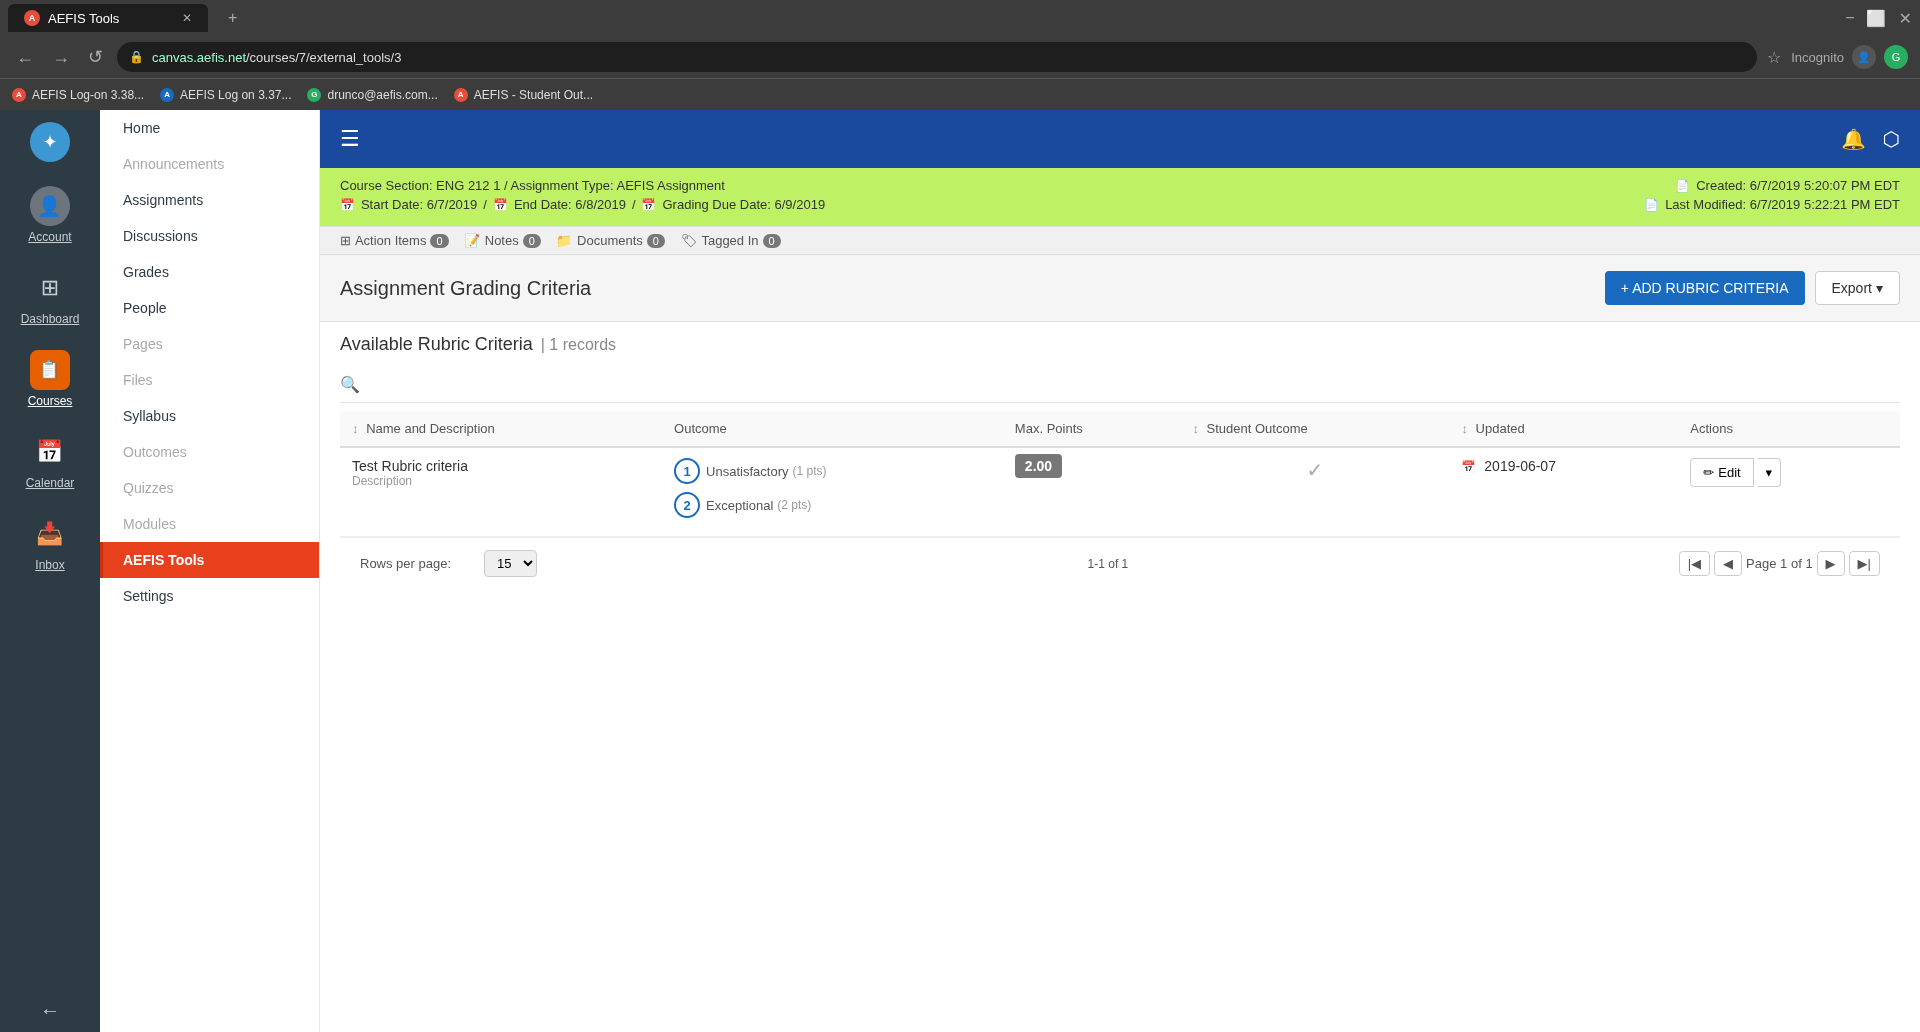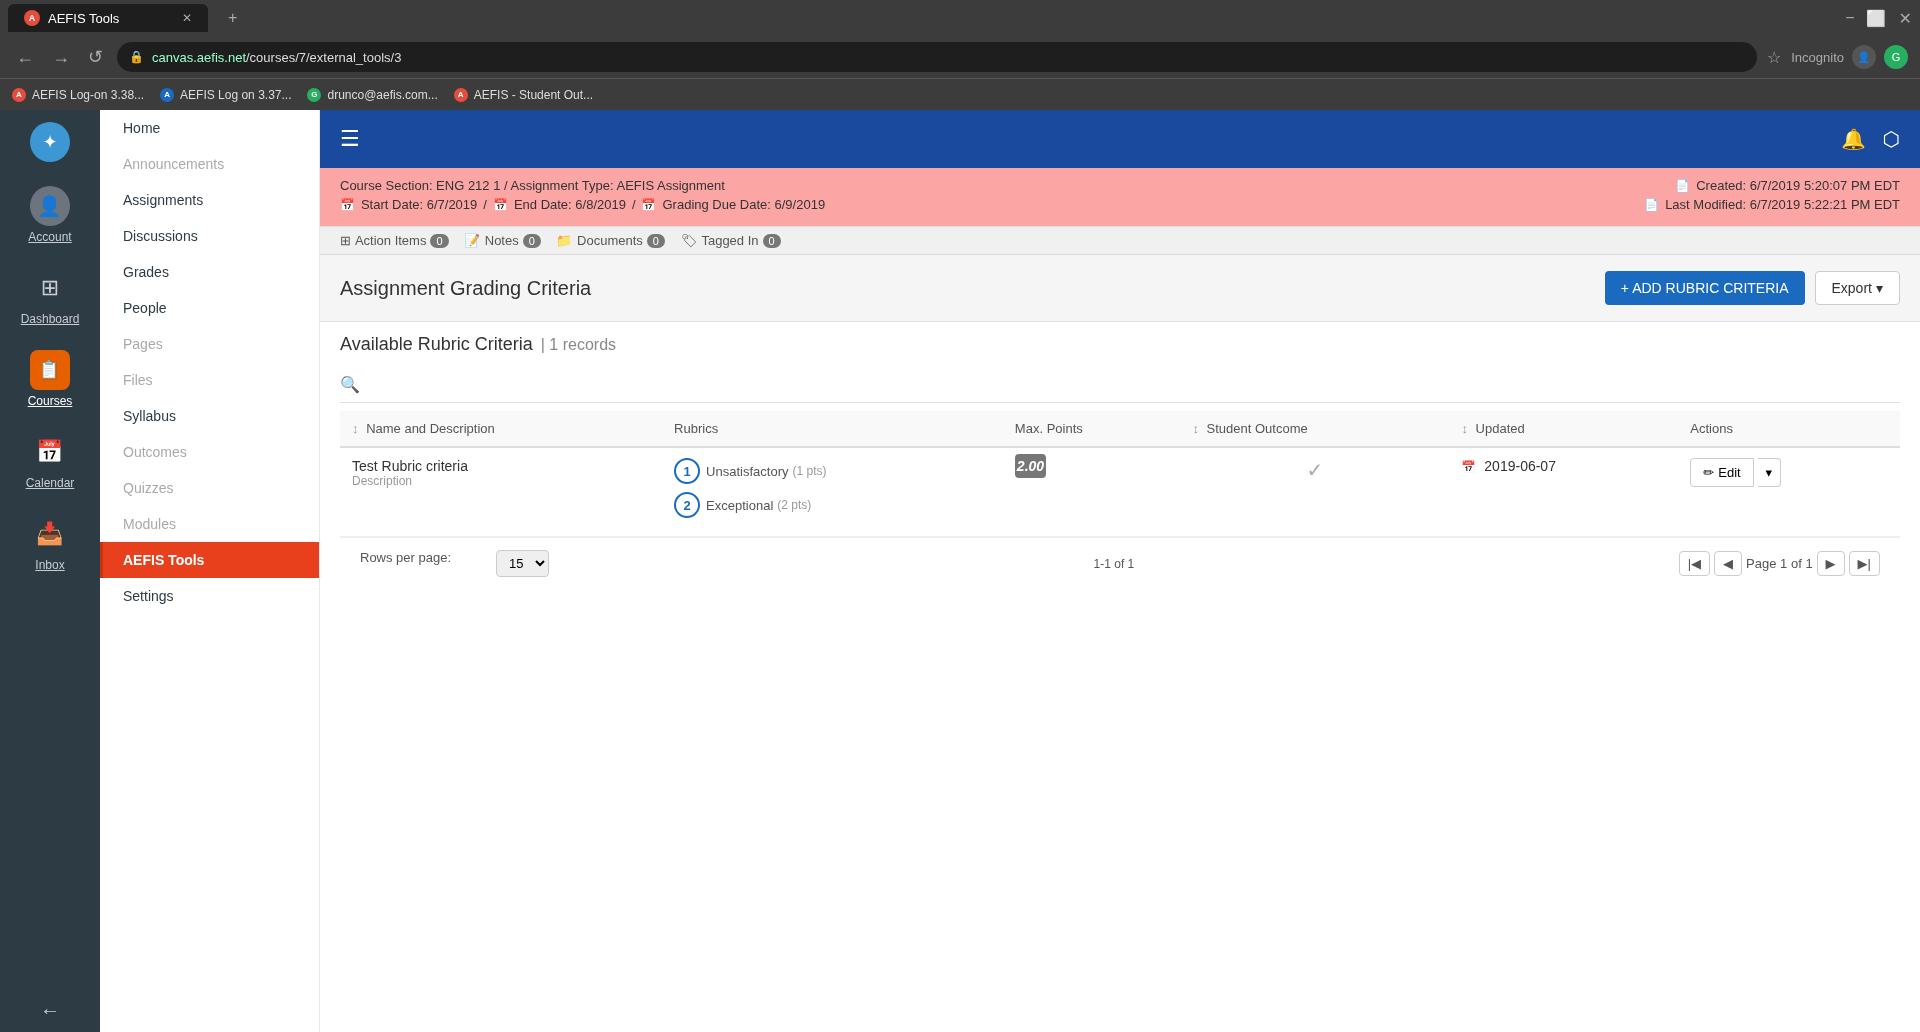--- a/index.html
+++ b/index.html
@@ -54,21 +54,21 @@
     
     .main-content { flex: 1; background: #f5f5f5; overflow-y: auto; }
 
     
     .aefis-content { background: #fff; min-height: 100%; }
     .aefis-header { background: #1a4a9e; height: 58px; display: flex; align-items: center; padding: 0 20px; justify-content: space-between; }
     .hamburger-btn { color: white; font-size: 22px; cursor: pointer; background: none; border: none; }
     .aefis-header-icons { display: flex; gap: 16px; align-items: center; }
     .header-icon { color: white; font-size: 20px; cursor: pointer; }
 
-    .info-bar { background: #fca5a5; padding: 10px 20px; border-bottom: 1px solid #ddd; display: flex; justify-content: space-between; align-items: flex-start; }
+    .info-bar { background: #bef264; padding: 10px 20px; border-bottom: 1px solid #ddd; display: flex; justify-content: space-between; align-items: flex-start; }
     .info-bar-left { font-size: 13px; color: #333; }
     .info-bar-left p { margin-bottom: 4px; display: flex; align-items: center; gap: 6px; }
     .info-bar-right { font-size: 13px; color: #333; text-align: right; }
     .info-bar-right p { margin-bottom: 4px; display: flex; align-items: center; gap: 6px; justify-content: flex-end; }
 
     .action-bar { background: #f0f0f0; padding: 6px 20px; display: flex; gap: 16px; align-items: center; border-bottom: 1px solid #ddd; }
     .action-item { font-size: 13px; color: #555; display: flex; align-items: center; gap: 4px; cursor: pointer; }
     .badge { background: #777; color: white; border-radius: 10px; padding: 1px 6px; font-size: 11px; }
 
     .section-header { padding: 16px 20px; display: flex; align-items: center; justify-content: space-between; background: #f5f5f5; border-bottom: 1px solid #e0e0e0; }
@@ -88,28 +88,28 @@
     .data-table { width: 100%; border-collapse: collapse; }
     .data-table th { padding: 10px 12px; text-align: left; font-size: 13px; color: #555; font-weight: normal; border-bottom: 2px solid #ddd; background: #f9f9f9; cursor: pointer; }
     .data-table th .sort-arrows { color: #999; margin-right: 4px; }
     .data-table td { padding: 10px 12px; border-bottom: 1px solid #eee; font-size: 14px; color: #333; vertical-align: top; }
 
     .rubric-badge { display: inline-flex; align-items: center; justify-content: center; width: 26px; height: 26px; border-radius: 50%; border: 2px solid #1a6abf; color: #1a6abf; font-size: 13px; font-weight: bold; margin-right: 6px; }
     .rubric-item { display: flex; align-items: center; margin-bottom: 8px; font-size: 13px; color: #555; }
     .pts-label { color: #999; font-size: 12px; margin-left: 4px; }
     .description-label { color: #999; font-size: 12px; }
 
-    .max-points-badge { background: #777; color: white; padding: 4px 2px; border-radius: 4px; font-size: 14px; font-weight: bold; font-style: italic; }
+    .max-points-badge { background: #777; color: white; padding: 4px 10px; border-radius: 4px; font-size: 14px; font-weight: bold; }
     .checkmark-icon { color: #aaa; font-size: 20px; }
 
     .edit-btn { background: white; border: 1px solid #ccc; border-radius: 4px 0 0 4px; padding: 6px 12px; cursor: pointer; font-size: 13px; display: inline-flex; align-items: center; gap: 4px; }
     .edit-dropdown { background: white; border: 1px solid #ccc; border-left: none; border-radius: 0 4px 4px 0; padding: 6px 8px; cursor: pointer; font-size: 13px; }
 
     .pagination-bar { padding: 12px 20px; display: flex; align-items: center; justify-content: space-between; border-top: 1px solid #eee; }
-    .rows-per-page { display: flex; align-items: flex-start; gap: 20px; font-size: 13px; color: #555; }
+    .rows-per-page { display: flex; align-items: center; gap: 8px; font-size: 13px; color: #555; }
     .rows-select { border: 1px solid #ccc; border-radius: 4px; padding: 4px 8px; font-size: 13px; margin-left: 25px; }
     .pagination-info { font-size: 12px; color: #555; }
     .pagination-controls { display: flex; align-items: center; gap: 4px; font-size: 13px; color: #555; }
     .page-btn { background: white; border: 1px solid #ccc; padding: 4px 8px; cursor: pointer; border-radius: 4px; font-size: 13px; color: #555; }
     .page-btn:disabled { color: #ccc; cursor: default; }
     .page-label { font-size: 13px; color: #555; }
     .red-favicon { background: #e74c3c; }
   </style>
 </head>
 <body>
@@ -314,21 +314,21 @@
           </div>
 
           <table class="data-table">
             <thead>
               <tr>
                 <th>
                   <span class="sort-arrows">↕</span>
                   <span>Name and Description</span>
                 </th>
                 <th>
-                  <span>Rubrics</span>
+                  <span>Outcome</span>
                 </th>
                 <th>
                   <span>Max. Points</span>
                 </th>
                 <th>
                   <span class="sort-arrows">↕</span>
                   <span>Student Outcome</span>
                 </th>
                 <th>
                   <span class="sort-arrows">↕</span>

